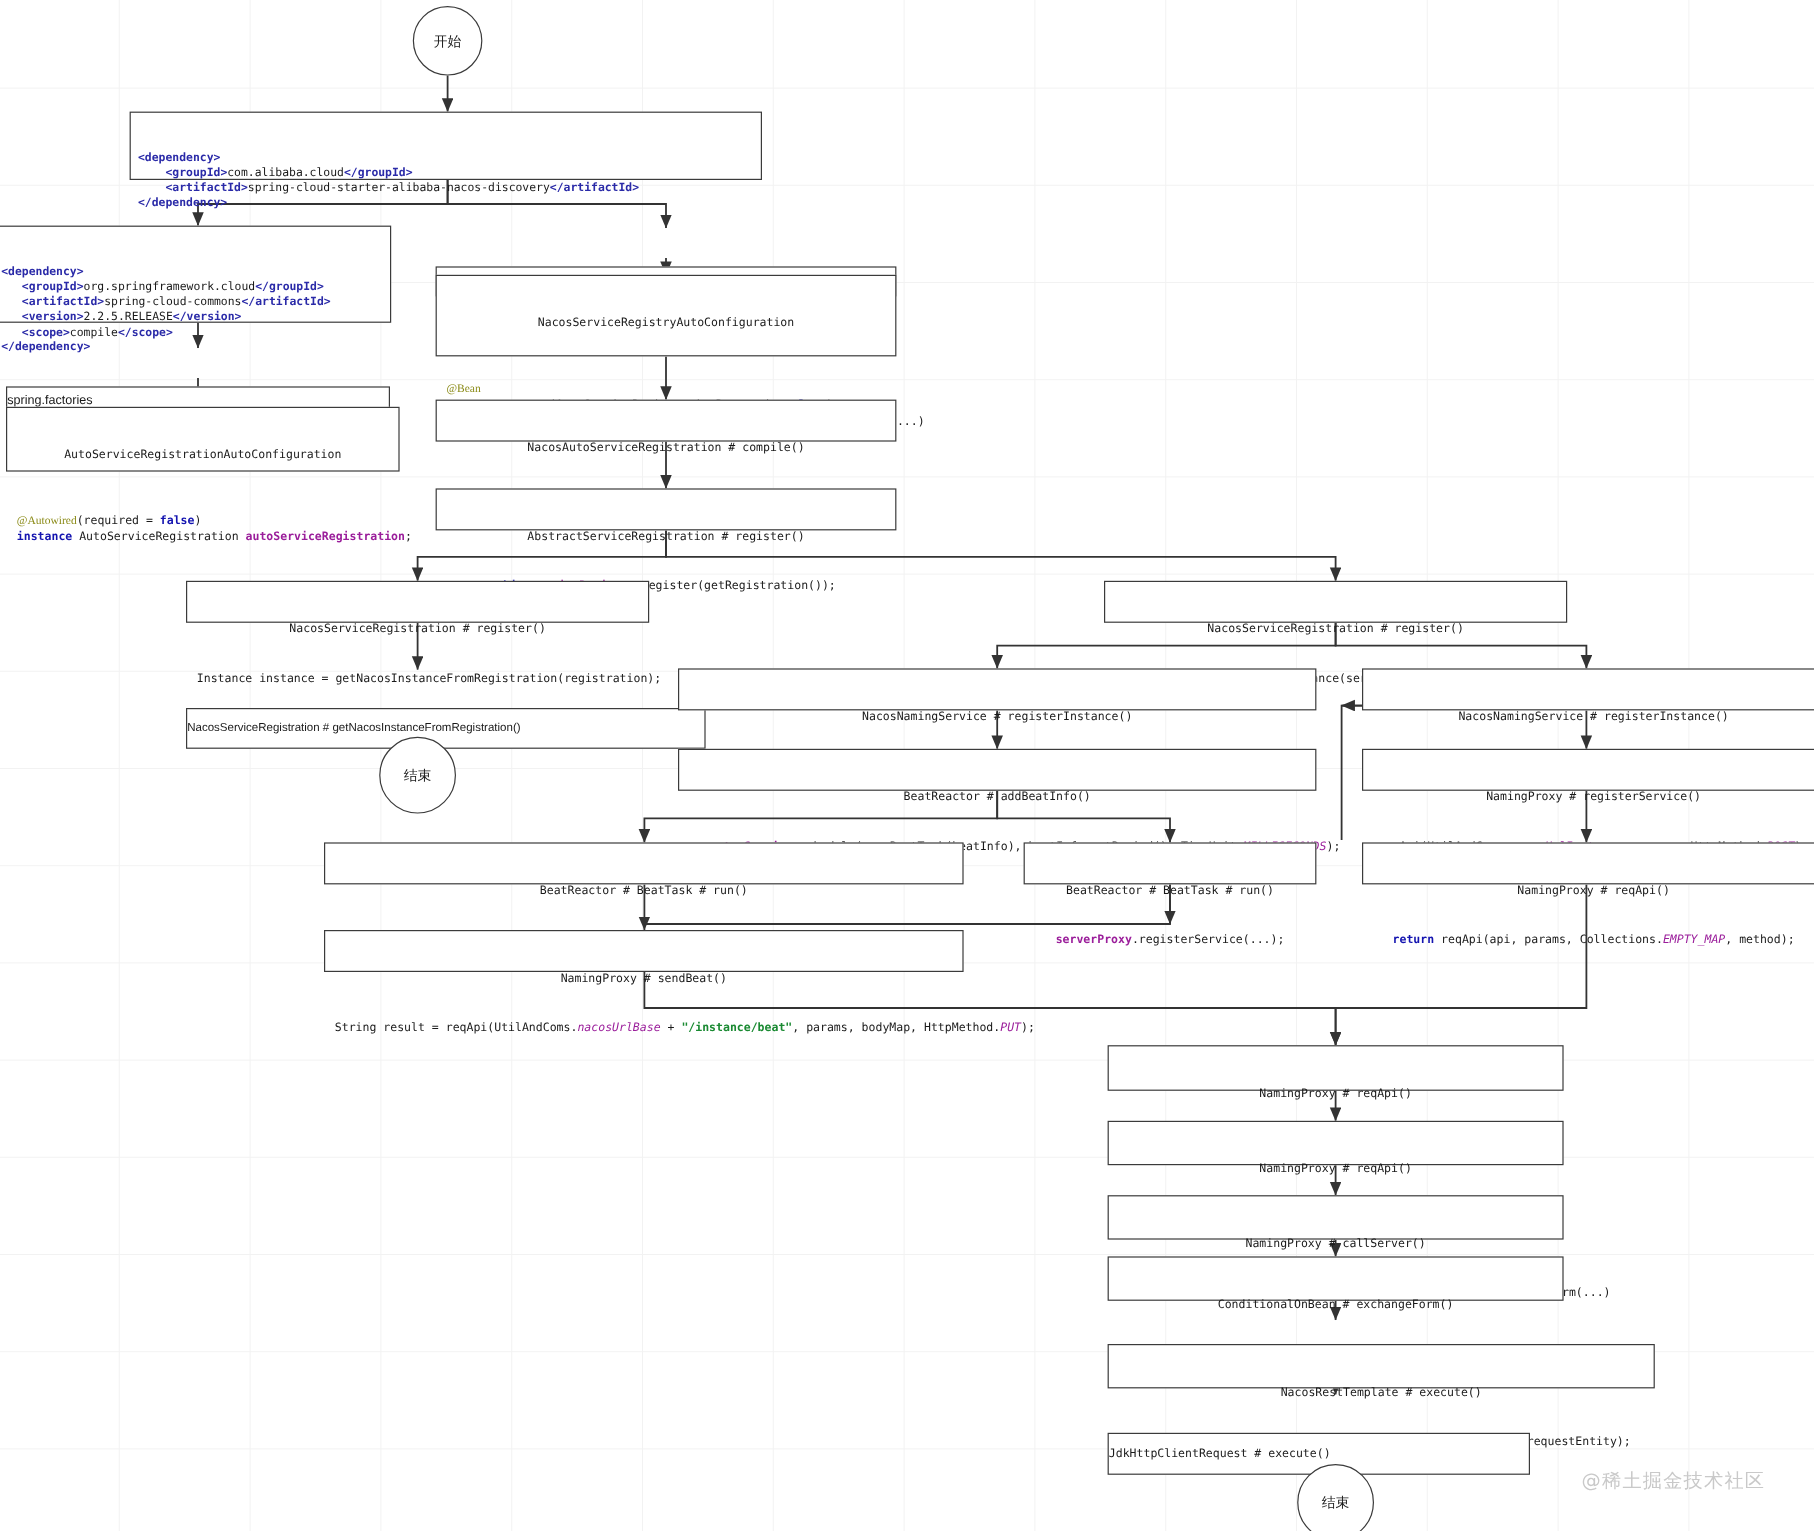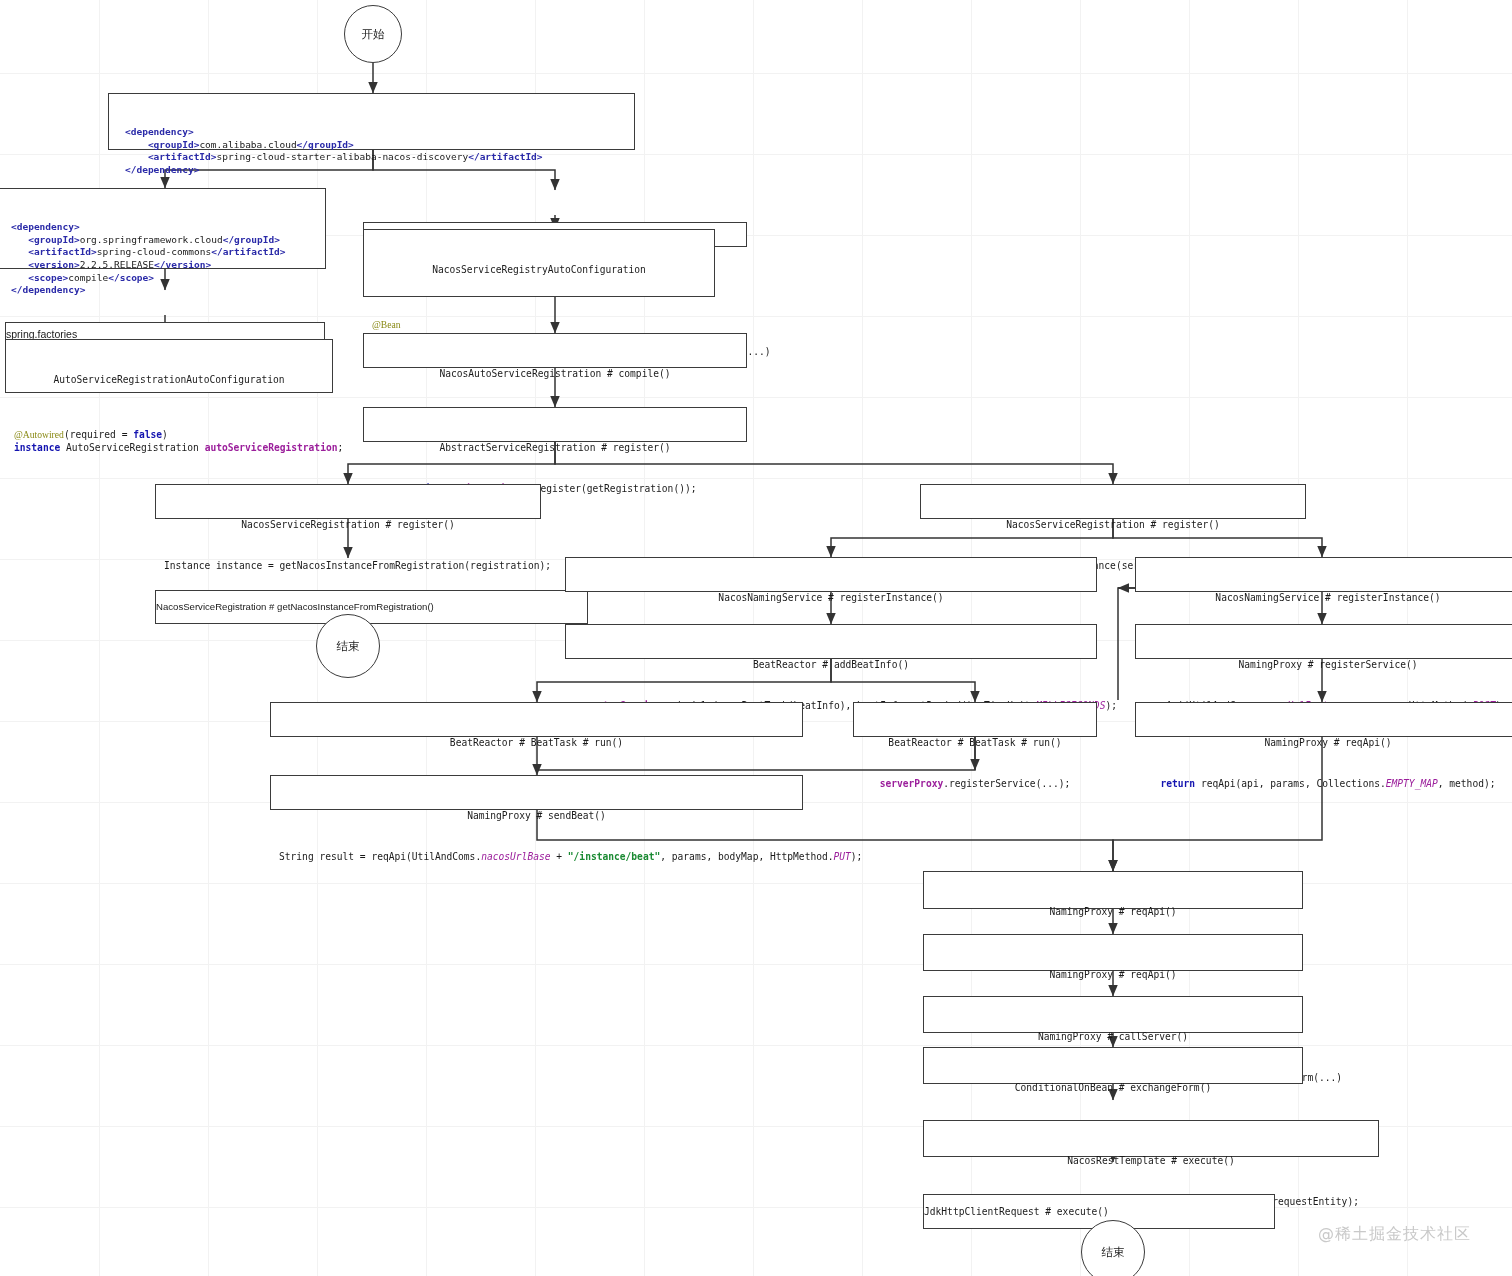--- a/index.html
+++ b/index.html
@@ -41,21 +41,21 @@
     text-align: center;
     display: block;
     white-space: pre;
   }
   .node .body {
     display: block;
     white-space: pre;
   }
   .node.center .body { text-align: center; }
   .node.pad { padding: 6px 8px; }
-  .node.codeblk { padding: 7px 8px 7px 16px; font-size: 9.5px; line-height: 12.6px; }
+  .node.codeblk { padding: 7px 8px 7px 6px; font-size: 9.5px; line-height: 12.6px; }
   .node.plain {
     font-family: "Liberation Sans", sans-serif;
     font-size: 10.5px;
     display: flex;
     align-items: center;
     justify-content: flex-start;
     margin-top: 32px;
   }
   .circle {
     position: absolute;
@@ -187,21 +187,21 @@
     <span>spring.factories</span>
   </div>
 
   <div class="node pad" style="left:5px; top:339px; width:328px; height:54px;">
     <span class="title">AutoServiceRegistrationAutoConfiguration</span>
     <span class="body">
 <span class="an">@Autowired</span>(required = <span class="k">false</span>)
 <span class="k">instance</span> AutoServiceRegistration <span class="fl">autoServiceRegistration</span>;</span>
   </div>
 
-  <div class="node pad" style="left:363px; top:229px; width:352px; height:68px;">
+  <div class="node pad" style="left:363px; top:229px; width:384px; height:68px;">
     <span class="title">NacosServiceRegistryAutoConfiguration</span>
     <span class="body">
 <span class="an">@Bean</span>
 <span class="an">@ConditionalOnBean</span>(AutoServiceRegistrationProperties.<span class="k">class</span>)
 <span class="k">public</span> NacosAutoServiceRegistration nacosAutoServiceRegistration(...)</span>
   </div>
 
   <div class="node pad center" style="left:363px; top:333px; width:384px; height:35px;">
     <span class="title">NacosAutoServiceRegistration # compile()</span>
     <span class="body"><span class="k">super</span>.register();</span>

